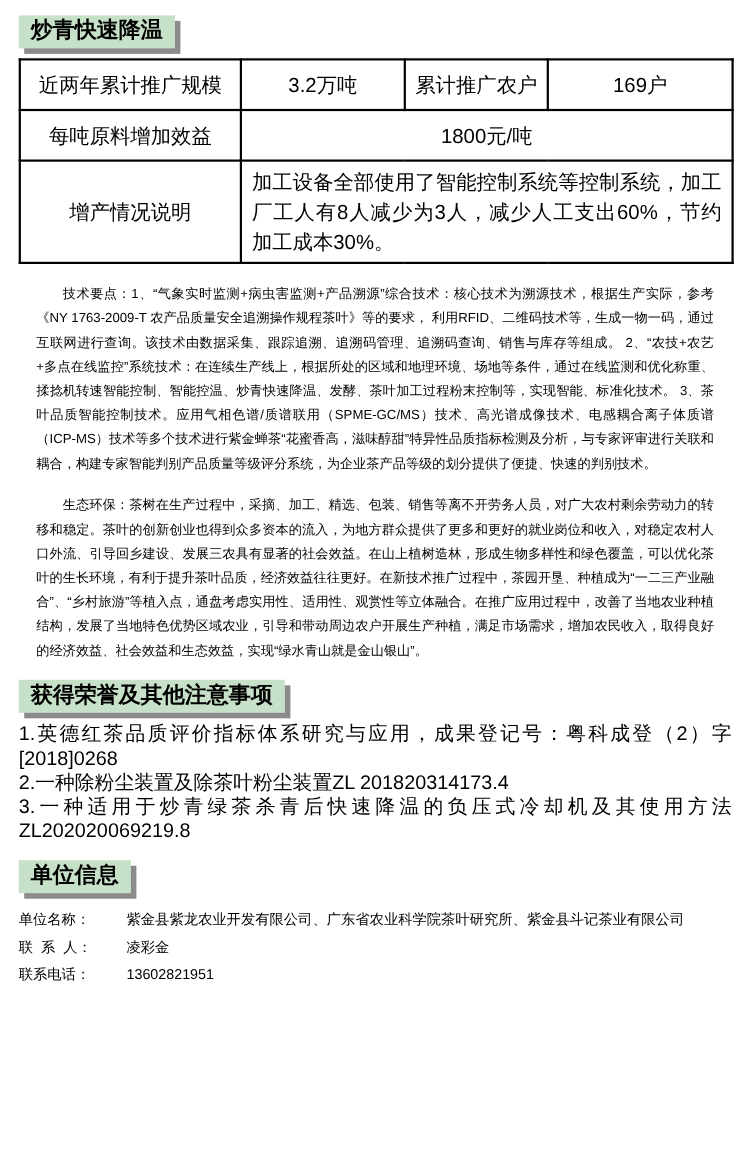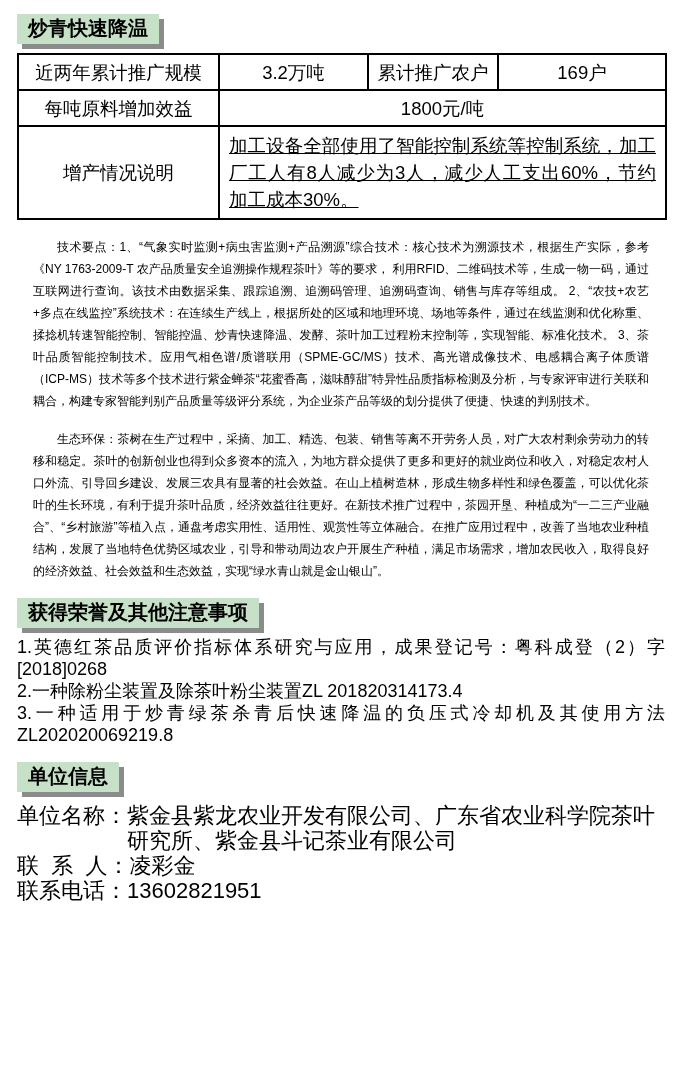--- a/index.html
+++ b/index.html
@@ -37,30 +37,29 @@
     table-layout:fixed;
     width:648px;
     margin-top:9px;
     font-size:18.5px;
   }
   table.promo td{
     border:2px solid var(--border);
     text-align:center;
     vertical-align:middle;
     padding:2px 6px;
-    height:36px;
+    height:46px;
     overflow:hidden;
   }
   table.promo td.desc{
     text-align:justify;
     text-align-last:left;
     line-height:27px;
     padding:5px 9px;
     height:auto;
-    text-decoration:underline;
   }
   table.promo tr.tall td{height:86px;}
   
   .tech-section{margin-top:13px;}
   .para{
     margin:16px;
     font-size:12px;
     line-height:22px;
     text-align:justify;
     text-indent:2em;
@@ -73,21 +72,21 @@
     margin:0;
     font-size:18px;
     line-height:22px;
     text-align:justify;
   }
   
   .unit-section{margin-top:16px;}
   .unit-rows{margin-top:11px;}
   .unit-row{
     display:flex;
-    font-size:22px;
+    font-size:13px;
     line-height:25px;
   }
   .unit-label{
     flex:0 0 98px;
     white-space:pre;
   }
   .unit-value{flex:1;}
 </style>
 </head>
 <body>

